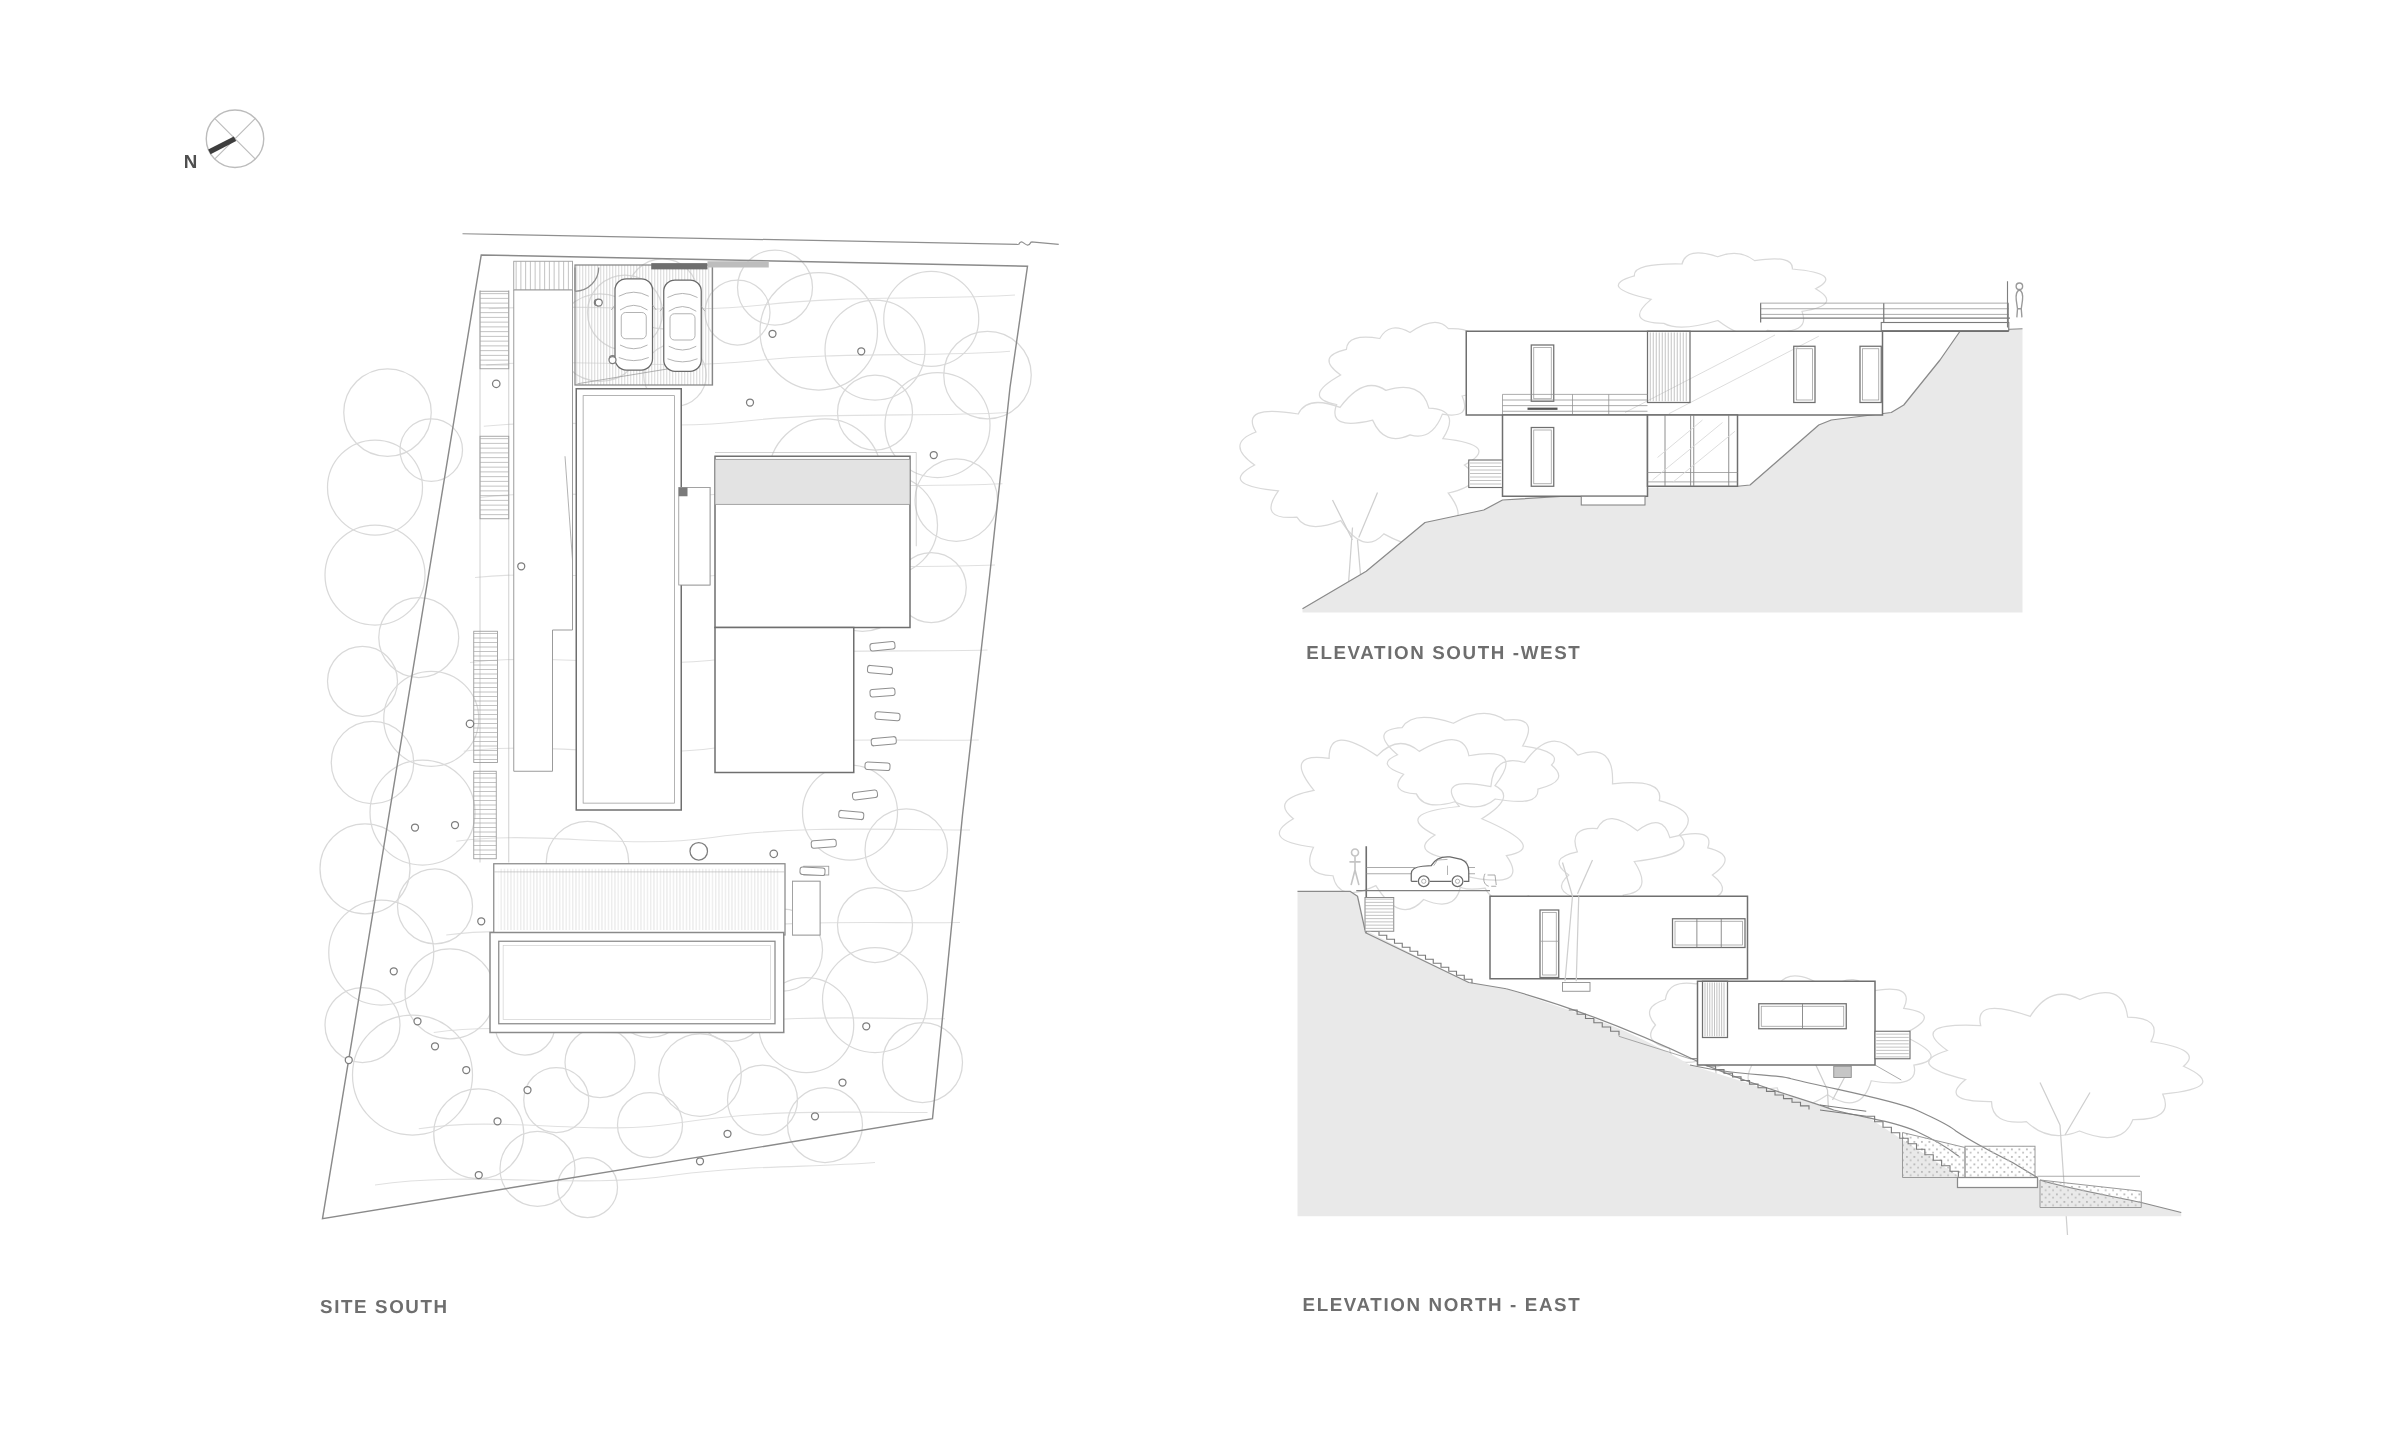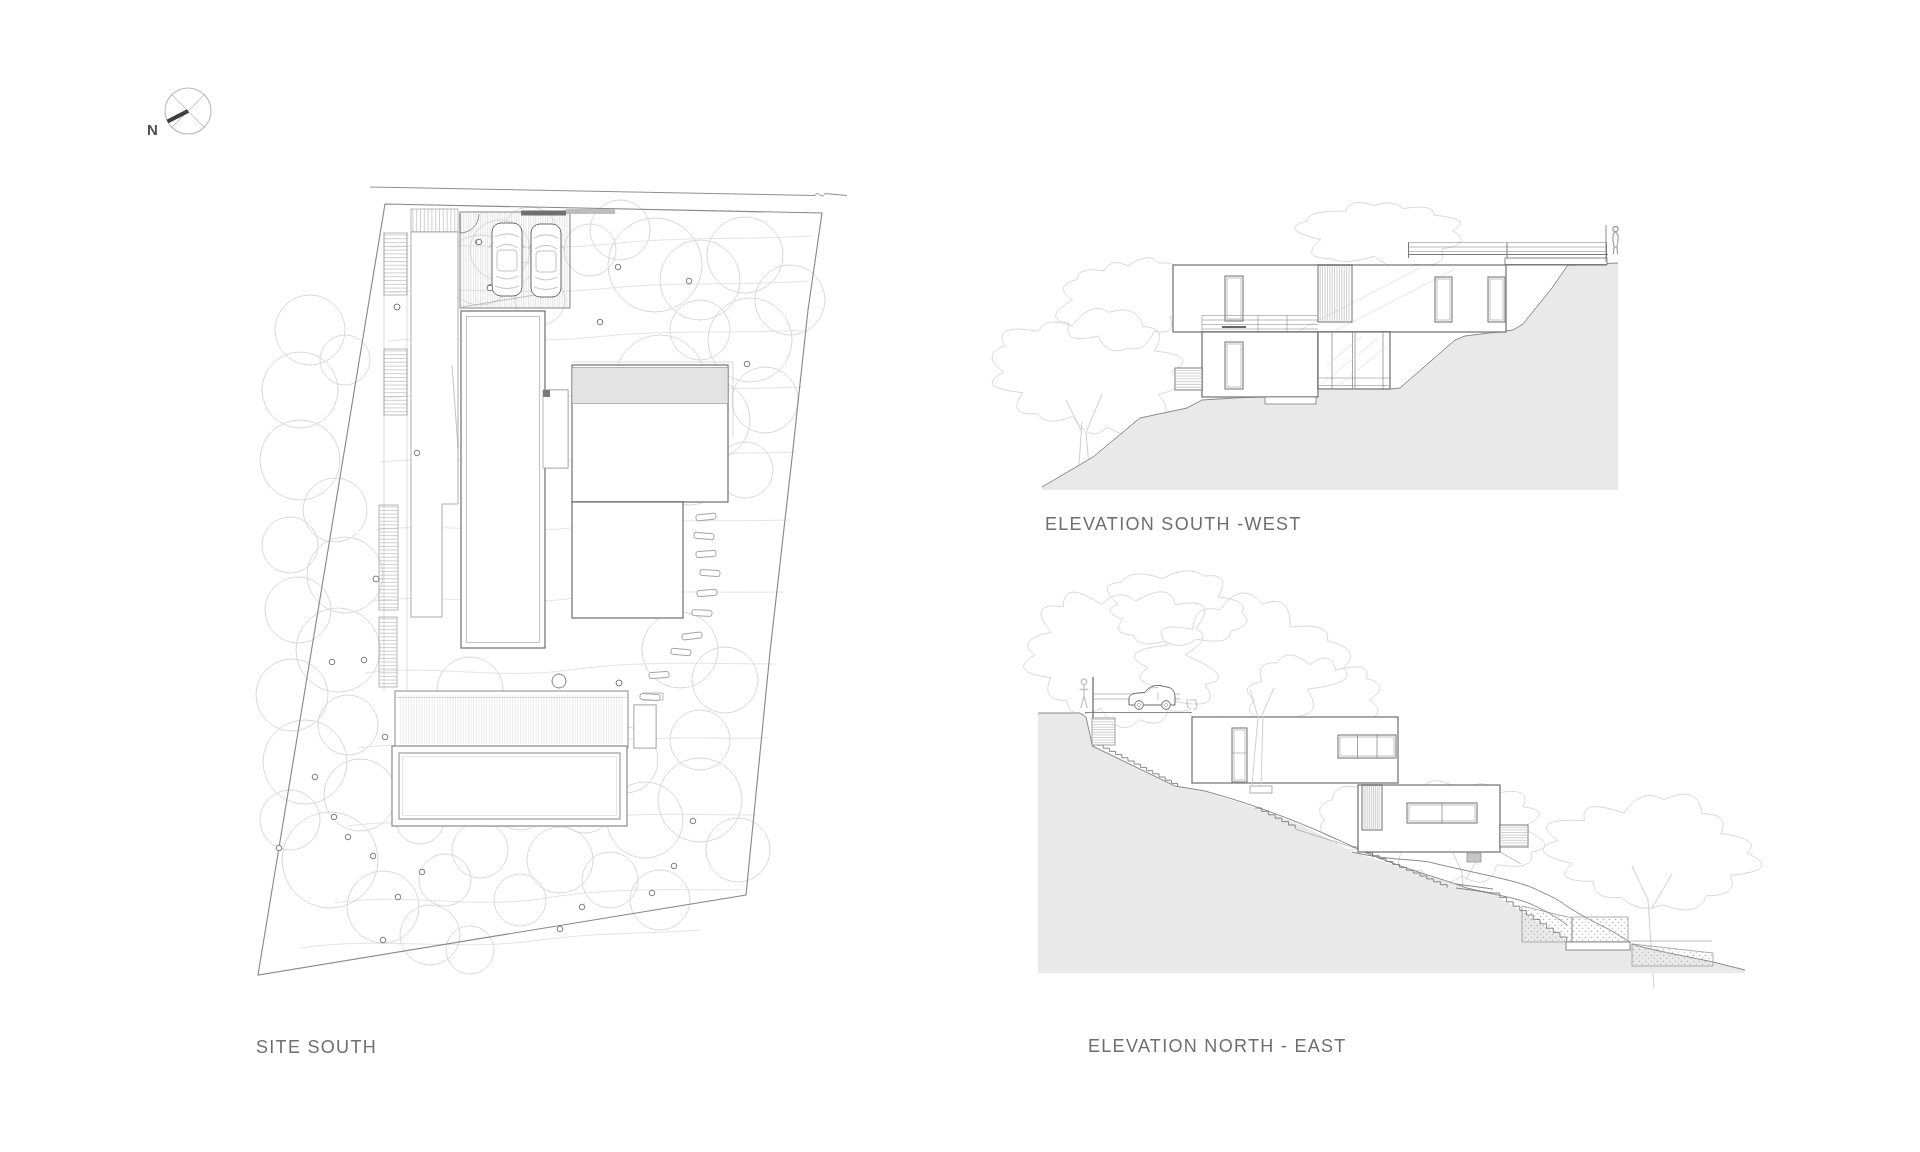--- a/index.html
+++ b/index.html
@@ -5,22 +5,22 @@
   :root{
     --c-paper:#ffffff; --c-label_text:#6e6e6e; --c-line:#8f8f8f; --c-line_dark:#5f5f5f;
     --c-building_line:#6f6f6f; --c-tree_line:#d9d9d9; --c-contour_line:#e0e0e0;
     --c-ground_fill:#e9e9e9; --c-roof_band_fill:#e3e3e3; --c-hatch_line:#c6c6c6;
     --c-compass_needle:#3d3d3d; --c-wall_dark_fill:#6f6f6f; --c-wall_light_fill:#bdbdbd;
   }
   html,body{margin:0;padding:0}
   body{width:1920px;height:1152px;position:relative;background:var(--c-paper);
        font-family:"Liberation Sans",sans-serif;overflow:hidden}
   svg{position:absolute;overflow:visible}
-  .sheet-label{position:absolute;font-size:18px;letter-spacing:1.3px;color:var(--c-label_text);
-       font-weight:400;white-space:pre}
+  .sheet-label{position:absolute;font-size:15px;letter-spacing:1.3px;color:var(--c-label_text);
+       font-weight:700;white-space:pre}
   .compass-n{position:absolute;left:147px;top:121px;font-size:15px;font-weight:700;
        color:#4f4f4f}
   
   .ln     {stroke:var(--c-line);fill:none;stroke-width:1}
   .lnt    {stroke:var(--c-line);fill:none;stroke-width:.6}
   .bld    {stroke:var(--c-building_line);fill:#fff;stroke-width:1.2}
   .bldln  {stroke:var(--c-building_line);fill:none;stroke-width:1}
   .thin   {stroke:#9a9a9a;fill:none;stroke-width:.6}
   .vthin  {stroke:#b5b5b5;fill:none;stroke-width:.5}
   .tree   {stroke:var(--c-tree_line);fill:none;stroke-width:1}
@@ -408,13 +408,13 @@
     <path d="M1500,852 L1521,864" class="lnt"></path>
   </g>
 
   <g>
     <path d="M1258,717 L1252,785 M1263,717 L1261,785 M1258,717 L1250,690 M1262,715 L1274,688" class="trunk" stroke="#d9d9d9"></path>
   </g>
 </svg>
 
 <div class="sheet-label" style="left:256px;top:1037px">SITE SOUTH</div>
 <div class="sheet-label" style="left:1045px;top:514px">ELEVATION SOUTH -WEST</div>
-<div class="sheet-label" style="left:1088px;top:1036px">ELEVATION NORTH - EAST</div>
+<div class="sheet-label" style="left:1042px;top:1036px">ELEVATION NORTH - EAST</div>
 
 </body></html>

